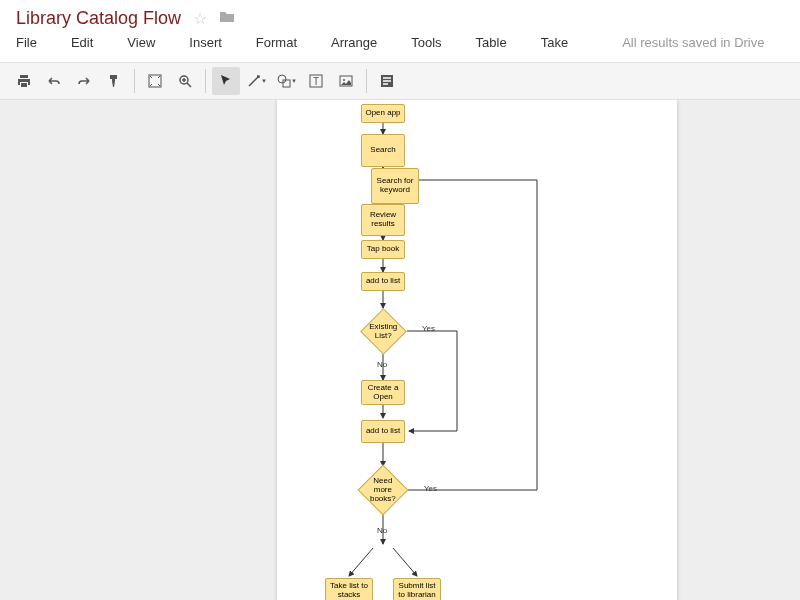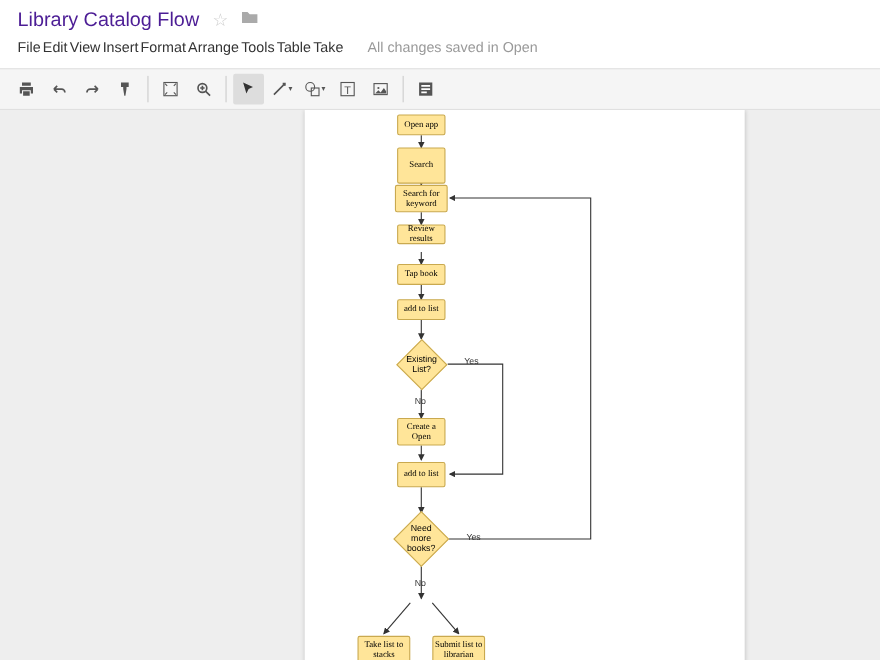--- a/index.html
+++ b/index.html
@@ -1,32 +1,32 @@
 <!DOCTYPE html>
 <html><head>
 <meta charset="utf-8">
 <style>
 * { margin: 0; padding: 0; box-sizing: border-box; }
 body { font-family: Arial, sans-serif; background: #fff; width: 800px; height: 600px; overflow: hidden; }
 .header { padding: 8px 16px 4px; }
 .title-row { display: flex; align-items: center; gap: 12px; }
-.doc-title { font-size: 18px; color: #4c1d95; font-weight: normal; }
+.doc-title { font-size: 18px; color: #7f1d1d; font-weight: normal; }
 .star-icon { color: #ccc; font-size: 16px; cursor: pointer; }
 .folder-icon { color: #aaa; font-size: 16px; cursor: pointer; }
-.menubar { display: flex; gap: 2px; padding: 6px 0 8px; font-size: 13px; align-items: center; }
+.menubar { display: flex; gap: 34px; padding: 6px 0 8px; font-size: 13px; align-items: center; }
 .menu-item { color: #333; cursor: pointer; }
 .save-status { color: #999; margin-left: 20px; }
 .toolbar { background: #f5f5f5; border-top: 1px solid #e0e0e0; border-bottom: 1px solid #e0e0e0; display: flex; align-items: center; padding: 4px 10px; gap: 2px; height: 38px; }
 .tool-btn { width: 28px; height: 28px; display: flex; align-items: center; justify-content: center; cursor: pointer; color: #555; border-radius: 2px; }
 .tool-btn.active { background: #ddd; }
 .tool-sep { width: 1px; height: 24px; background: #ccc; margin: 0 4px; }
 .canvas-area { background: #eee; height: calc(600px - 96px); position: relative; overflow: hidden; }
 .page { position: absolute; left: 277px; top: 0; width: 400px; height: 620px; background: #fff; box-shadow: 0 0 4px rgba(0,0,0,0.2); }
 .node { position: absolute; background: #ffe599; border: 1px solid #c9a94f; font-size: 8px; text-align: center; display: flex; align-items: center; justify-content: center; line-height: 1.1; color: #000; padding: 1px; }
-.rect { border-radius: 2px; font-family: Liberation Serif, serif; }
+.rect { border-radius: 2px; }
 .diamond { transform: rotate(45deg); }
 .diamond span { transform: rotate(-45deg); display: block; }
 .label { position: absolute; font-size: 8px; color: #333; text-align: right; }
 svg.arrows { position: absolute; top: 0; left: 0; width: 400px; height: 620px; pointer-events: none; }
 .arrow { stroke: #333; stroke-width: 1; fill: none; }
 .arrowhead { fill: #333; }
 </style>
 </head>
 <body>
 
@@ -43,21 +43,21 @@
   <div class="menubar">
     <span class="menu-item">File</span>
     <span class="menu-item">Edit</span>
     <span class="menu-item">View</span>
     <span class="menu-item">Insert</span>
     <span class="menu-item">Format</span>
     <span class="menu-item">Arrange</span>
     <span class="menu-item">Tools</span>
     <span class="menu-item">Table</span>
     <span class="menu-item">Take</span>
-    <span class="save-status">All changes saved in Open</span>
+    <span class="save-status">All results saved in Drive</span>
   </div>
 </div>
 
 <div class="toolbar">
   <div class="tool-btn">
       <svg width="16" height="16" viewBox="0 0 16 16">
         <path fill="#555" d="M4 2h8v3H4zM2 6h12v6h-2v-3H4v3H2zM5 10h6v4H5z"></path>
       </svg>
     </div>
   <div class="tool-btn">
@@ -148,22 +148,22 @@
       <path class="arrow" marker-end="url(#ah)" d="M106 343 V366"></path>
       <path class="arrow" marker-end="url(#ah)" d="M106 414 V444"></path>
       <path class="arrow" marker-end="url(#ah)" d="M130 231 H180 V331 H132"></path>
       <path class="arrow" marker-end="url(#ah)" d="M131 390 H260 V80 H132"></path>
       <path class="arrow" marker-end="url(#ah)" d="M96 448 L72 476"></path>
       <path class="arrow" marker-end="url(#ah)" d="M116 448 L140 476"></path>
     </svg>
 
     <div class="node rect" style="left:84px;top:4px;width:44px;height:19px">Open app</div>
     <div class="node rect" style="left:84px;top:34px;width:44px;height:33px">Search</div>
-    <div class="node rect" style="left:82px;top:68px;width:48px;height:25px">Search for keyword</div>
-    <div class="node rect" style="left:84px;top:104px;width:44px;height:18px">Review results</div>
+    <div class="node rect" style="left:94px;top:68px;width:48px;height:36px">Search for keyword</div>
+    <div class="node rect" style="left:84px;top:104px;width:44px;height:32px">Review results</div>
     <div class="node rect" style="left:84px;top:140px;width:44px;height:19px">Tap book</div>
     <div class="node rect" style="left:84px;top:172px;width:44px;height:19px">add to list</div>
     <div class="node diamond" style="left:90px;top:215px;width:33px;height:33px">
         <span>Existing List?</span>
       </div>
     <div class="node rect" style="left:84px;top:280px;width:44px;height:25px">Create a Open</div>
     <div class="node rect" style="left:84px;top:320px;width:44px;height:23px">add to list</div>
     <div class="node diamond" style="left:88px;top:372px;width:36px;height:36px">
         <span>Need more books?</span>
       </div>

